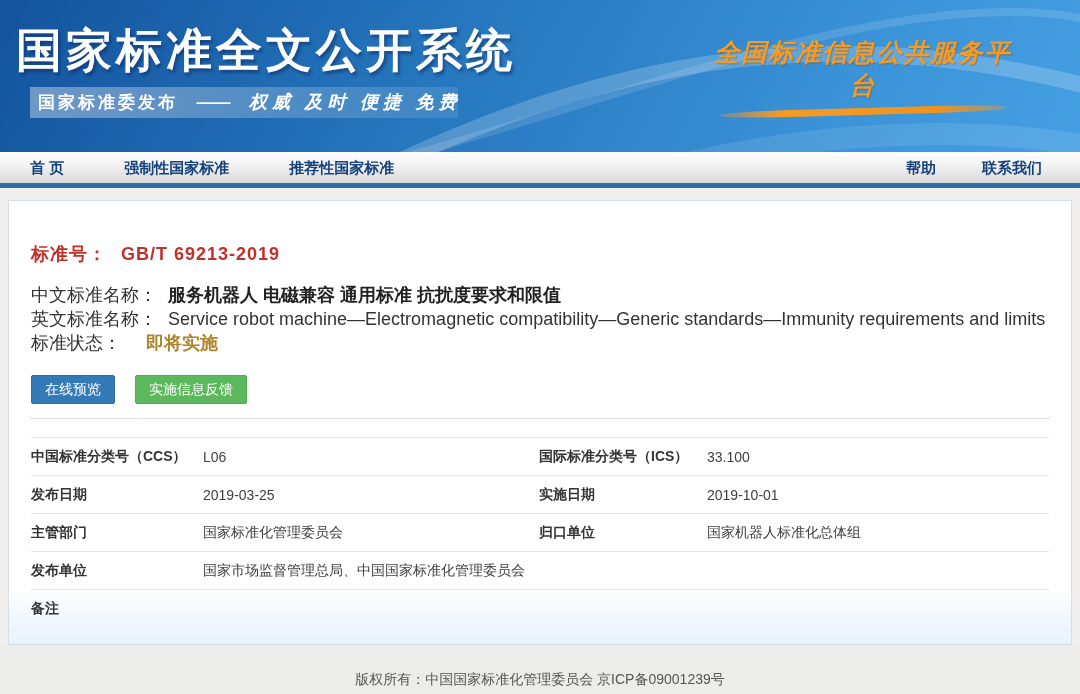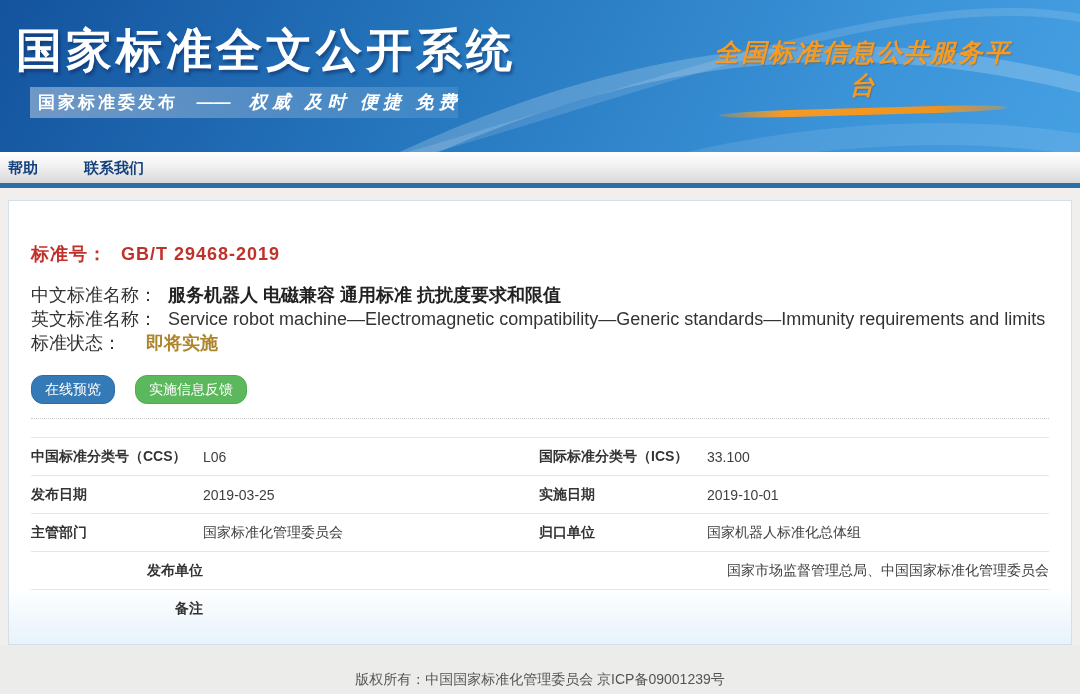--- a/index.html
+++ b/index.html
@@ -49,30 +49,30 @@
   .std-no { margin-top:42px; font-size:18px; font-weight:bold; color:#c0312b;
     letter-spacing:1px; line-height:22px; }
   .std-no .v { margin-left:8px; }
   .meta { margin-top:18px; font-size:18px; color:#333; }
   .meta .mrow { line-height:24px; }
   .meta .lbl { color:#333; }
   .meta .v-bold { font-weight:bold; color:#222; margin-left:6px; }
   .meta .v-reg { color:#333; margin-left:6px; }
   .meta .v-status { font-weight:bold; color:#ad852c; margin-left:20px; }
   .btn-row { margin-top:20px; display:flex; }
-  .btn { border:none; border-radius:12px; font-size:14px; height:29px; padding:0 13px;
+  .btn { border:none; border-radius:2px; font-size:14px; height:29px; padding:0 13px;
     color:#fff; cursor:pointer; font-family:inherit; }
   .btn-preview { background:#337ab7; border:1px solid #2e6da4; }
   .btn-feedback { background:#5cb85c; border:1px solid #4cae4c; margin-left:20px; }
   .dotted { margin-top:14px; border-top:1px dotted #c9c9c9; height:0; }
 
   .info-table { margin-top:18px; font-size:14px; color:#333; }
   .trow { display:grid; grid-template-columns:172px 336px 168px 1fr;
     align-items:center; height:38px; border-top:1px solid #e6e6e6; }
-  .trow.single { grid-template-columns:172px 1fr;text-align:right; }
+  .trow.single { grid-template-columns:172px 1fr; }
   .trow .lbl { font-weight:bold; color:#333; }
   .trow .val { color:#404040; }
 
   
   .footer { height:67px; background:#ececea; text-align:center; padding-top:26px; }
   .footer .copy { font-size:14px; color:#555; }
 </style>
 </head>
 <body>
 
@@ -88,31 +88,36 @@
     <span class="dash">——</span>
     <span class="slogan">权威 及时 便捷 免费</span>
   </div>
   <div class="platform">
     <div class="p-text">全国标准信息公共服务平台</div>
     <div class="p-underline"></div>
   </div>
 </header>
 
 <nav class="navbar">
+  <div class="nav-left">
+    <a class="nav-item">首 页</a>
+    <a class="nav-item">强制性国家标准</a>
+    <a class="nav-item">推荐性国家标准</a>
+  </div>
   <div class="nav-right">
     <a class="nav-item">帮助</a>
     <a class="nav-item">联系我们</a>
   </div>
 </nav>
 
 <main class="card">
 
   <h2 class="std-no">
     <span>标准号：</span>
-    <span class="v">GB/T 29468-2019</span>
+    <span class="v">GB/T 69213-2019</span>
   </h2>
 
   <div class="meta">
     <div class="mrow">
       <span class="lbl">中文标准名称：</span>
       <span class="v-bold">服务机器人 电磁兼容 通用标准 抗扰度要求和限值</span>
     </div>
     <div class="mrow">
       <span class="lbl">英文标准名称：</span>
       <span class="v-reg">Service robot machine—Electromagnetic compatibility—Generic standards—Immunity requirements and limits</span>

